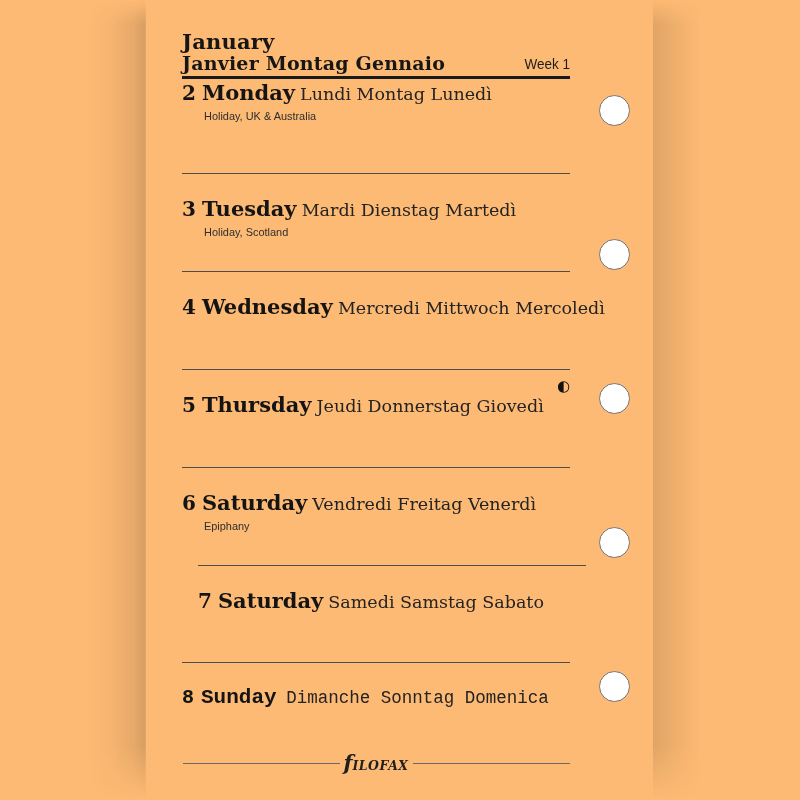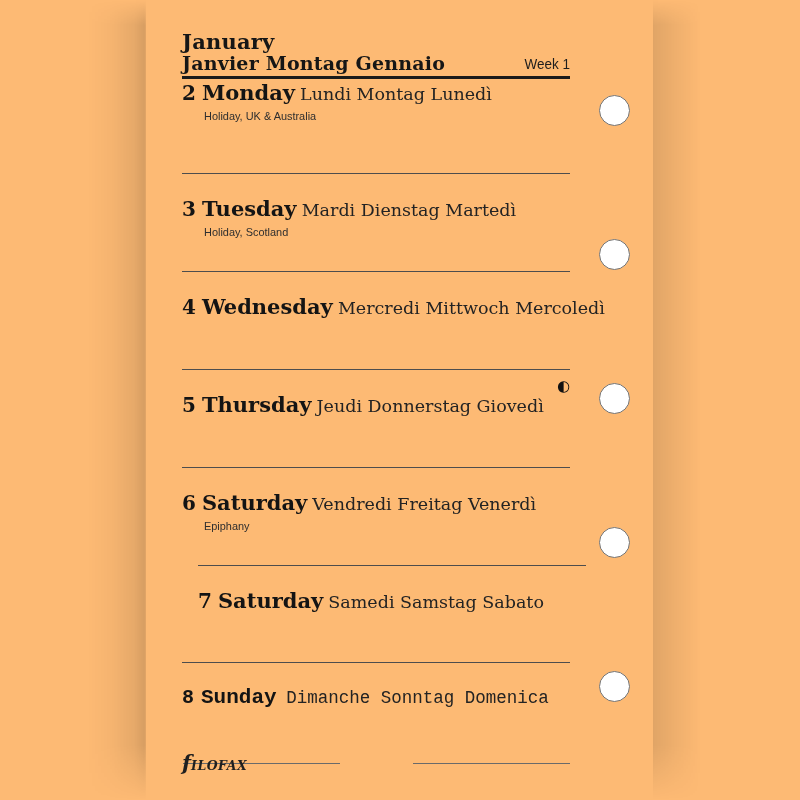--- a/index.html
+++ b/index.html
@@ -111,21 +111,21 @@
     position: absolute; left: 182px; top: 752px;
     width: 388px; height: 26px;
   }
   .footer .rule {
     position: absolute; top: 11px; height: 1px; background: #6a6a6a;
   }
   .footer .rule-left { left: 1px; width: 157px; }
   .footer .rule-right { right: 0; width: 157px; }
   .brand {
     position: absolute; left: 0; width: 100%; top: 0;
-    font-style: italic; font-weight: 700;
+    text-align: center; font-style: italic; font-weight: 700;
     color: #1f1f1f; line-height: 22px;
   }
   .brand-initial { font-size: 21px; }
   .brand-rest { font-size: 12.5px; letter-spacing: 0.5px; }
 </style>
 </head>
 <body>
 
 <div class="canvas">
 

